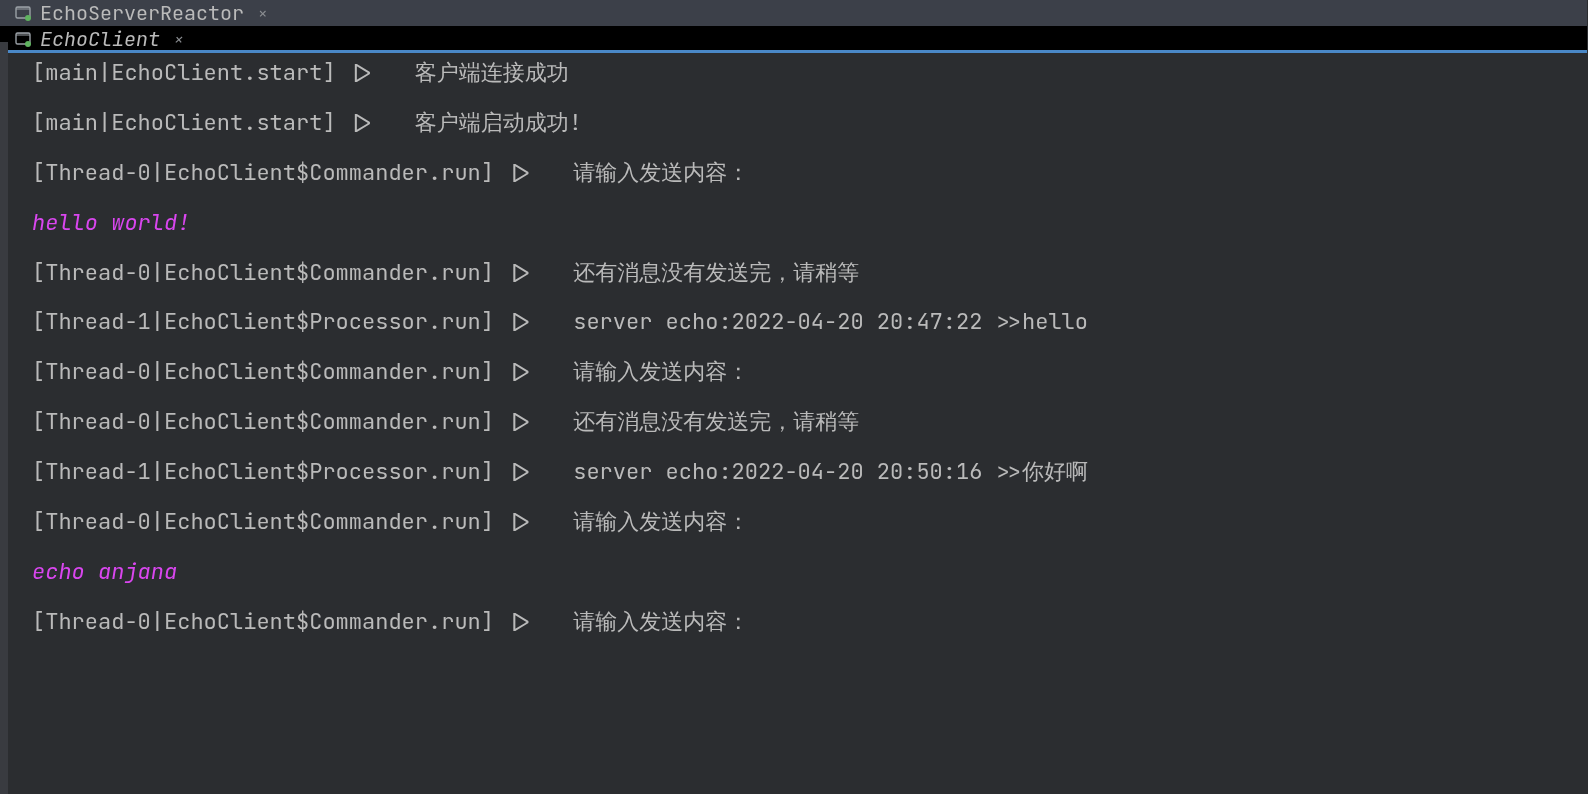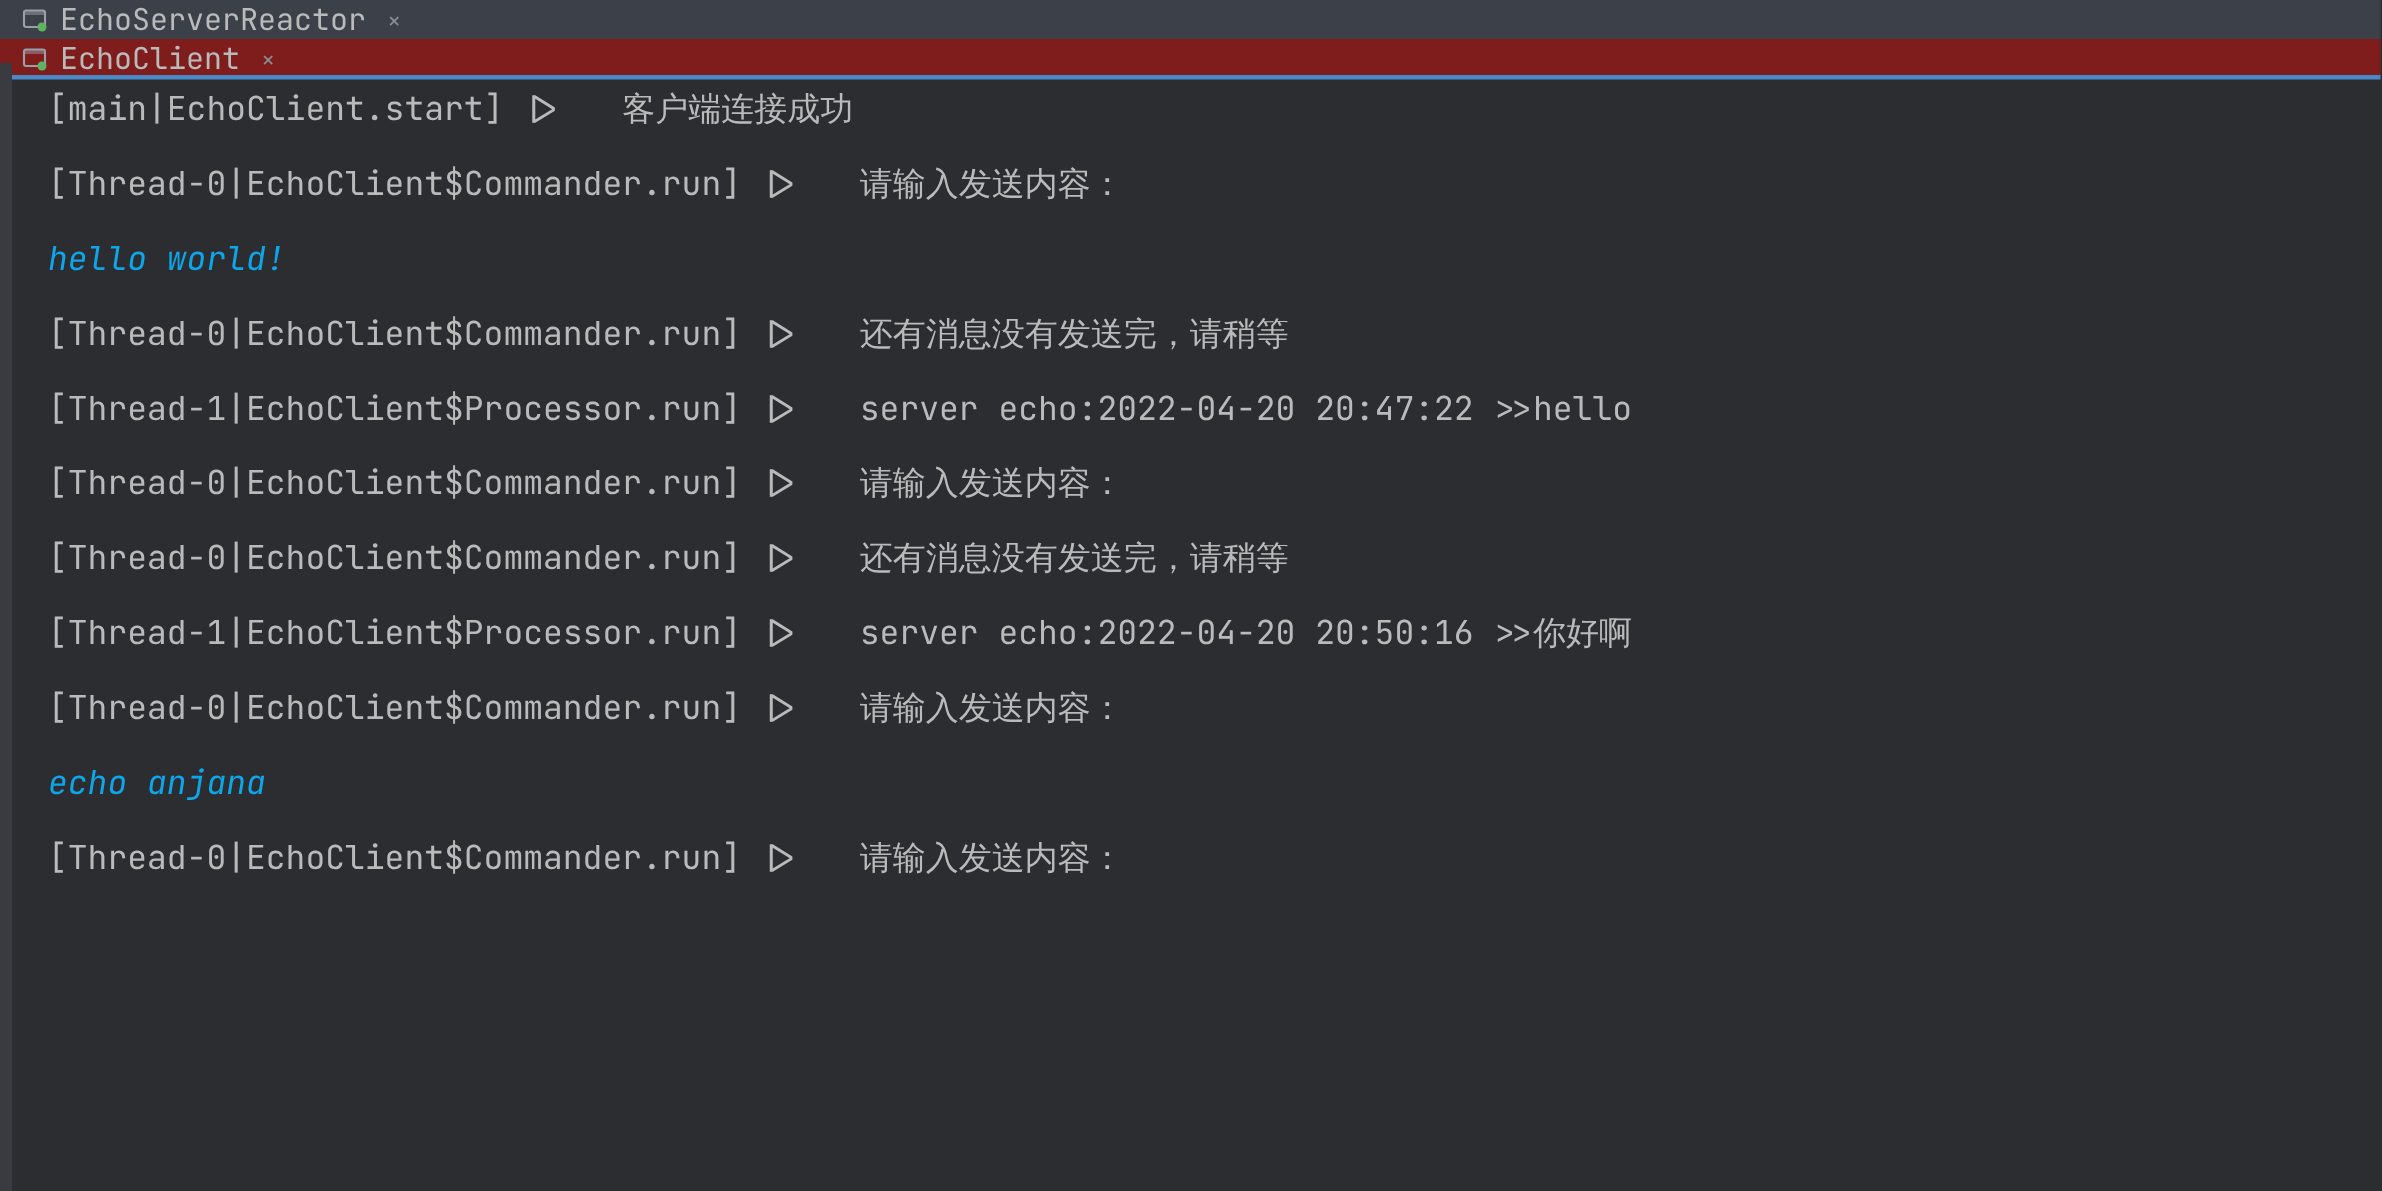--- a/index.html
+++ b/index.html
@@ -28,21 +28,22 @@
       align-items: center;
       padding: 0 14px;
       gap: 8px;
       font-size: 20px;
       color: #bababa;
       border-right: 1px solid #2b2d30;
       cursor: pointer;
       position: relative;
     }
     .tab.active {
-      background: #7f1d1d;
+      background: #000000;
+      font-style: italic;
     }
     .tab.active::after {
       content: "";
       position: absolute;
       left: 0;
       right: 0;
       bottom: -1px;
       height: 3px;
       background: #4a88c7;
     }
@@ -72,21 +73,21 @@
       overflow: hidden;
       margin-left: 18px;
     }
     .log-line {
       white-space: pre;
       color: #bababa;
       font-family: "JetBrains Mono", "Consolas", "Monaco", monospace;
       padding: 9px 0;
     }
     .input-line {
-      color: #0ea5e9;
+      color: #d946ef;
       font-style: italic;
       white-space: pre;
       padding: 9px 0;
     }
     .left-gutter {
       position: absolute;
       left: 0;
       top: 42px;
       width: 8px;
       bottom: 0;
@@ -118,20 +119,21 @@
     </span>
     <span>EchoClient</span>
     <span class="tab-close">×</span>
   </div>
 </div>
 
 <div class="left-gutter"></div>
 
 <div class="console" id="console-area">
     <div class="log-line">[main|EchoClient.start] |&gt;   客户端连接成功</div>
+    <div class="log-line">[main|EchoClient.start] |&gt;   客户端启动成功!</div>
     <div class="log-line">[Thread-0|EchoClient$Commander.run] |&gt;   请输入发送内容：</div>
     <div class="input-line">hello world!</div>
     <div class="log-line">[Thread-0|EchoClient$Commander.run] |&gt;   还有消息没有发送完，请稍等</div>
     <div class="log-line">[Thread-1|EchoClient$Processor.run] |&gt;   server echo:2022-04-20 20:47:22 &gt;&gt;hello</div>
     <div class="log-line">[Thread-0|EchoClient$Commander.run] |&gt;   请输入发送内容：</div>
     <div class="log-line">[Thread-0|EchoClient$Commander.run] |&gt;   还有消息没有发送完，请稍等</div>
     <div class="log-line">[Thread-1|EchoClient$Processor.run] |&gt;   server echo:2022-04-20 20:50:16 &gt;&gt;你好啊</div>
     <div class="log-line">[Thread-0|EchoClient$Commander.run] |&gt;   请输入发送内容：</div>
     <div class="input-line">echo anjana</div>
     <div class="log-line">[Thread-0|EchoClient$Commander.run] |&gt;   请输入发送内容：</div>

